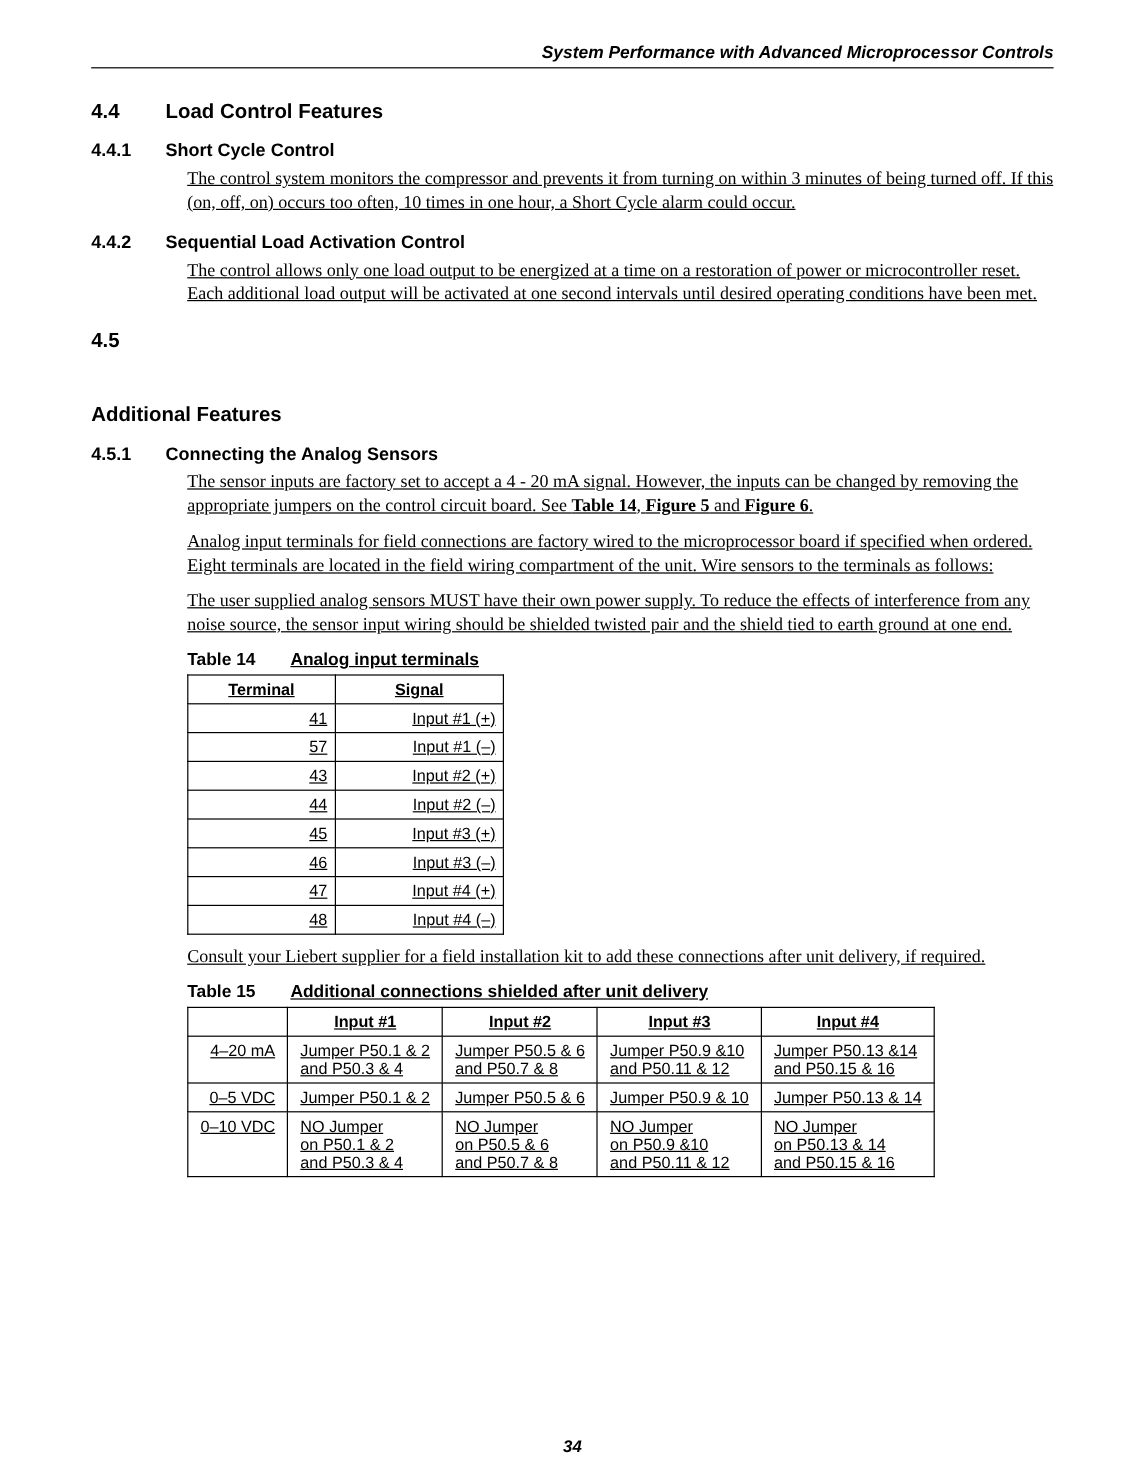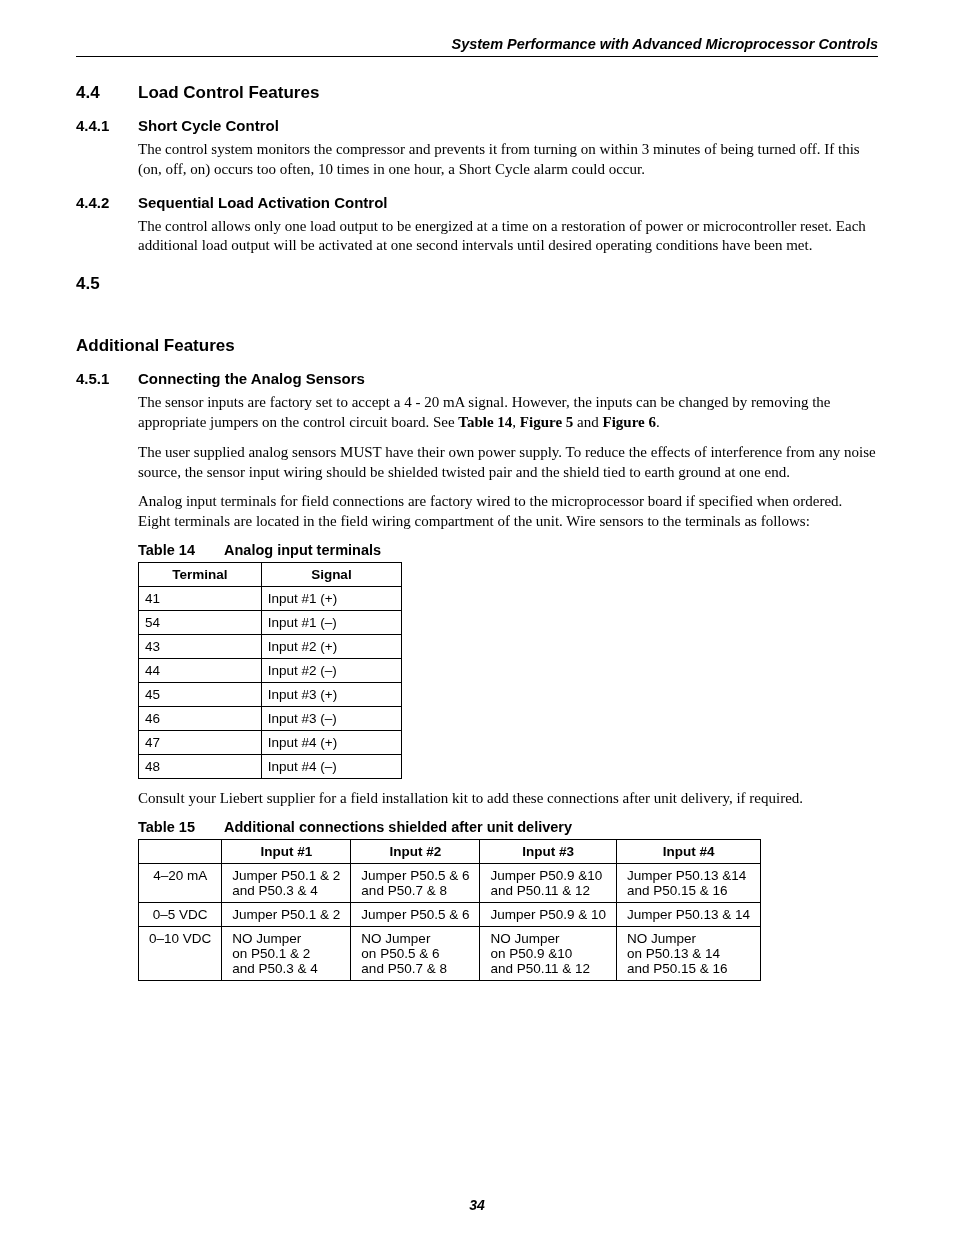--- a/index.html
+++ b/index.html
@@ -49,21 +49,21 @@
     font-weight: bold;
     font-size: 15px;
     width: 62px;
     flex: 0 0 62px;
   }
   .subsec-title {
     font-family: Arial, Helvetica, sans-serif;
     font-weight: bold;
     font-size: 15px;
   }
-  .body-block { margin-left: 62px; }
+  .body-block { margin-left: 80px; text-decoration: underline; }
   p.body {
     font-family: "Century Schoolbook", "New Century Schoolbook", Georgia, serif;
     font-size: 15px;
     line-height: 1.32;
     margin: 6px 0 10px 0;
   }
   .bold-inline { font-weight: bold; }
   .tbl-caption {
     font-family: Arial, Helvetica, sans-serif;
     font-weight: bold;
@@ -79,24 +79,24 @@
   table.data th, table.data td {
     border: 1.4px solid #000;
     padding: 4px 10px;
     vertical-align: top;
   }
   table.data th {
     font-weight: bold;
     text-align: center;
   }
   table#t14 { width: 264px; }
-  table#t14 td { text-align: left; padding-left:6px; padding-right:6px; }
+  table#t14 td { text-align: right; padding-left:6px; padding-right:6px; }
   table#t14 th:nth-child(1), table#t14 td:nth-child(1){ width:120px; }
   table#t14 th:nth-child(2), table#t14 td:nth-child(2){ width:150px; }
-  table#t15 th.rowhead, table#t15 td.rowhead { text-align:center; white-space:nowrap; }
+  table#t15 th.rowhead, table#t15 td.rowhead { text-align:right; white-space:nowrap; }
   table#t15 td { text-align:left; }
   .page-num {
     position: absolute;
     bottom: 22px;
     left: 0;
     right: 0;
     text-align: center;
     font-family: Arial, Helvetica, sans-serif;
     font-weight: bold;
     font-style: italic;
@@ -137,41 +137,41 @@
   </div>
 
   <div class="subsec-row">
     <div class="subsec-num">4.5.1</div>
     <div class="subsec-title">Connecting the Analog Sensors</div>
   </div>
   <div class="body-block">
     <p class="body">
       <span>The sensor inputs are factory set to accept a 4 - 20 mA signal. However, the inputs can be changed by removing the appropriate jumpers on the control circuit board. See </span><span class="bold-inline">Table 14</span><span>, </span><span class="bold-inline">Figure 5</span><span> and </span><span class="bold-inline">Figure 6</span><span>.</span>
     </p>
+    <p class="body">Analog input terminals for field connections are factory wired to the microprocessor board if specified when ordered. Eight terminals are located in the field wiring compartment of the unit. Wire sensors to the terminals as follows:</p>
     <p class="body">The user supplied analog sensors MUST have their own power supply. To reduce the effects of interference from any noise source, the sensor input wiring should be shielded twisted pair and the shield tied to earth ground at one end.</p>
-    <p class="body">Analog input terminals for field connections are factory wired to the microprocessor board if specified when ordered. Eight terminals are located in the field wiring compartment of the unit. Wire sensors to the terminals as follows:</p>
 
     <div class="tbl-caption">
       <span class="tnum">Table 14</span><span>Analog input terminals</span>
     </div>
 
     <table id="t14" class="data">
       <thead>
         <tr>
           <th>Terminal</th>
           <th>Signal</th>
         </tr>
       </thead>
       <tbody>
         <tr>
             <td>41</td>
             <td>Input #1 (+)</td>
           </tr>
         <tr>
-            <td>54</td>
+            <td>57</td>
             <td>Input #1 (–)</td>
           </tr>
         <tr>
             <td>43</td>
             <td>Input #2 (+)</td>
           </tr>
         <tr>
             <td>44</td>
             <td>Input #2 (–)</td>
           </tr>

